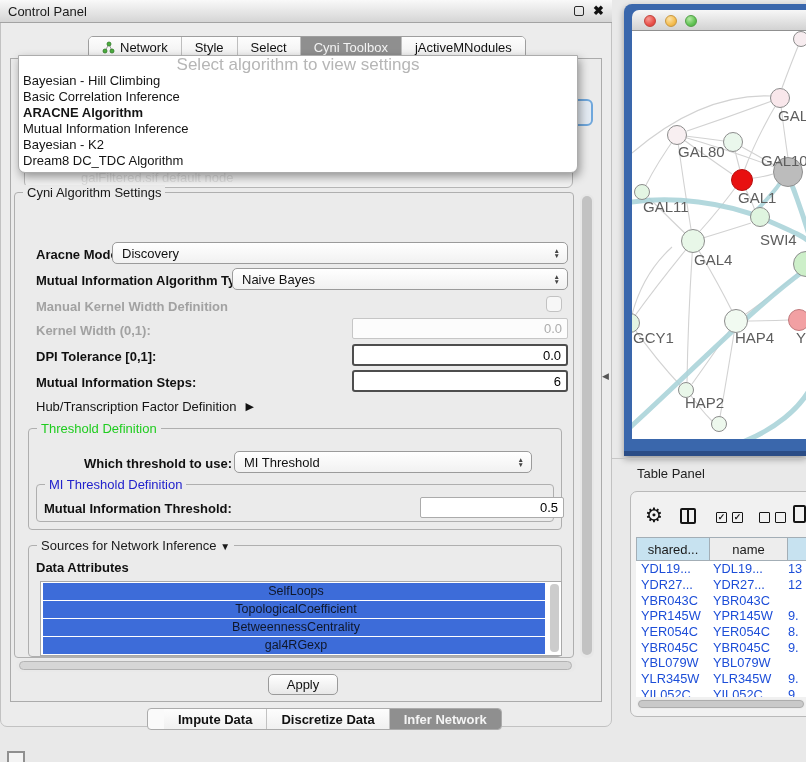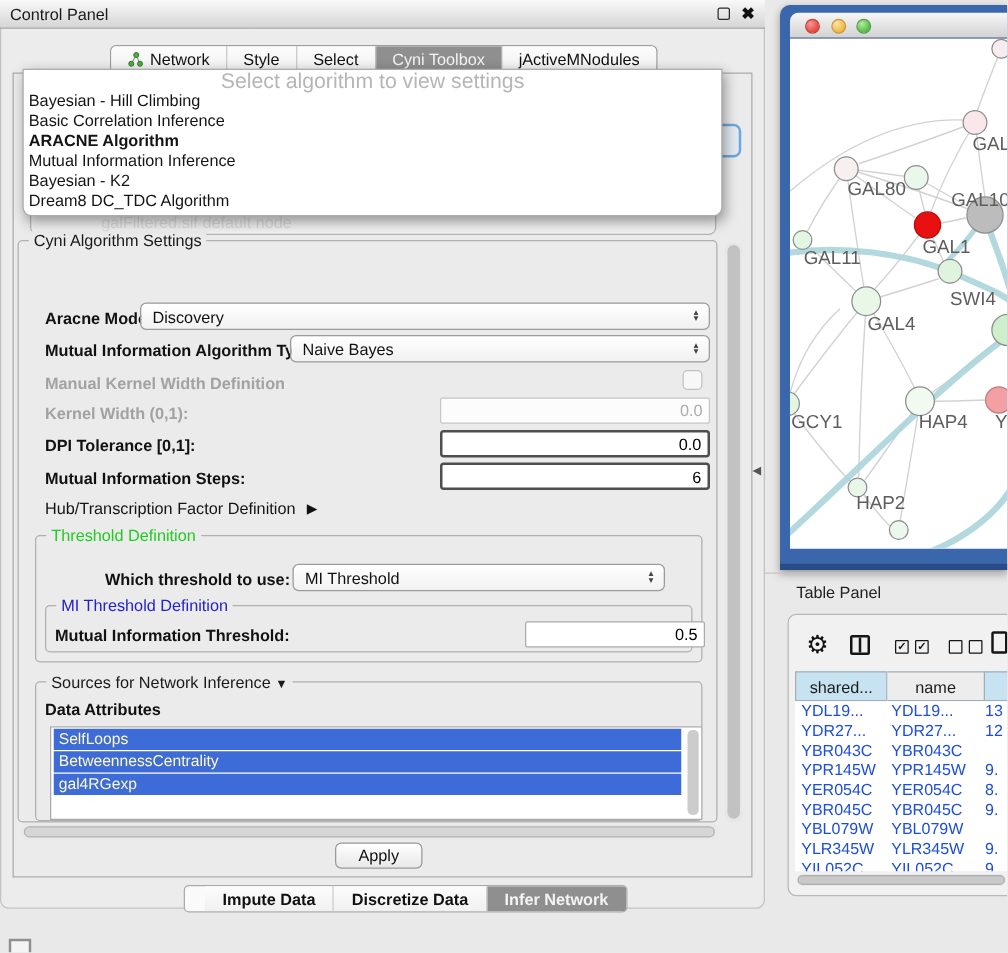--- a/index.html
+++ b/index.html
@@ -66,21 +66,21 @@
   .field.strong { border:2px solid #4E4E4E; border-radius:3px; }
   .checkbox { position:absolute; width:16px; height:16px; border:1px solid #C2C2C2;
     border-radius:4px; background:#F7F7F7; }
 
   .expander { position:absolute; font-size:13px; color:#141414; display:flex;
     align-items:center; gap:9px; }
   .expander .arrow { font-size:11px; color:#111; }
 
   .attr-list { position:absolute; background:#FFF; border:1px solid #A9A9A9; overflow:hidden; }
   .attr-item { height:17px; line-height:17px; margin:1px 0 0 2px; width:calc(100% - 18px);
-    background:#3D6CD9; color:#fef9c3; font-size:12.5px; padding-left:4px; }
+    background:#3D6CD9; color:#0f172a; font-size:12.5px; padding-left:4px;text-align:center; }
   .list-scroll { position:absolute; width:9px; background:#CCCCCC; border-radius:4px; }
 
   .vscroll-track { left:580px; top:194px; width:14px; height:464px; background:#E7E7E7; border-radius:7px; }
   .vscroll-thumb { left:582px; top:196px; width:10px; height:459px; background:#C2C2C2; border-radius:5px; }
   .hscroll-track { left:16px; top:659px; width:560px; height:13px; background:#E9E9E9; border-radius:6px; }
   .hscroll-thumb { left:19px; top:661px; width:553px; height:9px; background:#D6D6D6;
     border:1px solid #B3B3B3; border-radius:5px; }
 
   .apply-btn { left:268px; top:674px; width:70px; height:21px; border:1px solid #9A9A9A;
     border-radius:5px; background:linear-gradient(#FFFFFF,#E8E8E8); font-size:13px;
@@ -256,20 +256,21 @@
 
   <div class="grp" style="left:28px; top:545px; width:534px; height:112px;">
     <span class="legend">
       <span>Sources for Network Inference</span>
       <span style="font-size:10px;">▼</span>
     </span>
   </div>
   <span class="lbl" style="left:36px; top:560px;">Data Attributes</span>
   <div class="attr-list" style="left:40px; top:581px; width:522px; height:75px;">
     <div class="attr-item">SelfLoops</div>
+    <div class="attr-item">TopologicalCoefficient</div>
     <div class="attr-item">BetweennessCentrality</div>
     <div class="attr-item">gal4RGexp</div>
   </div>
   <div class="list-scroll" style="left:550px; top:584px; height:68px;"></div>
 
   <div class="abs vscroll-track"></div>
   <div class="abs vscroll-thumb"></div>
   <div class="abs hscroll-track"></div>
   <div class="abs hscroll-thumb"></div>
 

